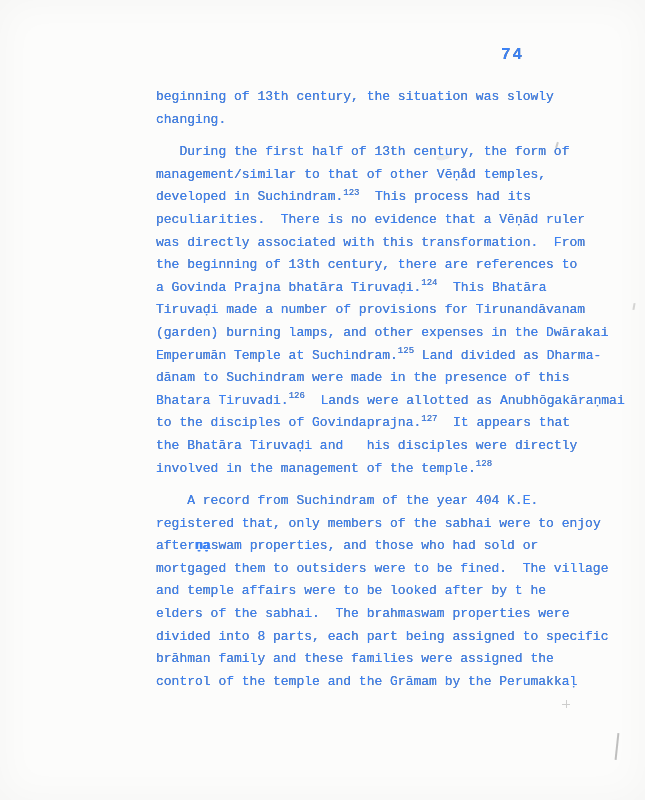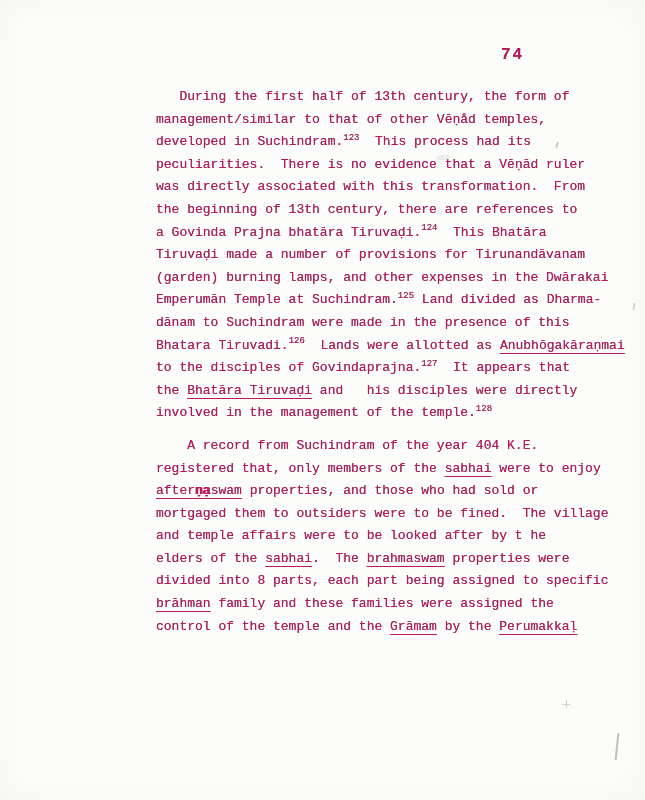--- a/index.html
+++ b/index.html
@@ -2,41 +2,40 @@
 <html><head>
 <meta charset="utf-8">
 <style>
   html,body{margin:0;padding:0;background:#e8e8e6;}
   .page{
     position:relative;
     width:645px;height:800px;
     background:#fcfcfb;
     overflow:hidden;
     font-family:"Liberation Mono","DejaVu Sans Mono",monospace;
-    color:#be185d;
+    color:#3b82f6;
     box-shadow:inset 0 0 40px rgba(0,0,0,0.03);
   }
   .page-number{
     position:absolute;left:501px;top:46px;
     font-size:16px;font-weight:bold;letter-spacing:2px;
     text-shadow:0 0 .4px rgba(20,20,20,.7);
   }
   .text-block{
     position:absolute;left:156px;top:86px;width:475px;
   }
   .paragraph + .paragraph{margin-top:10px;}
   .line{
     white-space:pre;
     font-size:13px;
     line-height:22.6px;
     height:22.6px;
     text-shadow:0 0 .35px rgba(25,25,25,.65);
   }
   .u{
-    text-decoration:underline;
     text-underline-offset:3.5px;
     text-decoration-thickness:1.1px;
   }
   .sm{
     text-shadow:.8px 0 0 currentColor,-.8px 0 0 currentColor,0 0 .35px rgba(25,25,25,.65);
   }
   sup.fn{
     font-size:9px;
     vertical-align:super;
     line-height:0;
@@ -69,20 +68,24 @@
   }
 </style>
 </head>
 <body>
 
 <div class="page">
   <div class="page-number">74</div>
 
   <div class="text-block">
       <div class="paragraph">
+        <div class="line"><span>beginning of 13th century, the situation was slowly</span></div>
+        <div class="line"><span>changing.</span></div>
+      </div>
+      <div class="paragraph">
         <div class="line"><span>   During the first half of 13th century, the form of</span></div>
         <div class="line"><span>management/similar to that of other Vēṇåd temples,</span></div>
         <div class="line"><span>developed in Suchindram.</span><sup class="fn">123</sup><span>  This process had its</span></div>
         <div class="line"><span>peculiarities.  There is no evidence that a Vēṇād ruler</span></div>
         <div class="line"><span>was directly associated with this transformation.  From</span></div>
         <div class="line"><span>the beginning of 13th century, there are references to</span></div>
         <div class="line"><span>a Govinda Prajna bhatāra Tiruvaḍi.</span><sup class="fn">124</sup><span>  This Bhatāra</span></div>
         <div class="line"><span>Tiruvaḍi made a number of provisions for Tirunandāvanam</span></div>
         <div class="line"><span>(garden) burning lamps, and other expenses in the Dwārakai</span></div>
         <div class="line"><span>Emperumān Temple at Suchindram.</span><sup class="fn">125</sup><span> Land divided as Dharma-</span></div>

